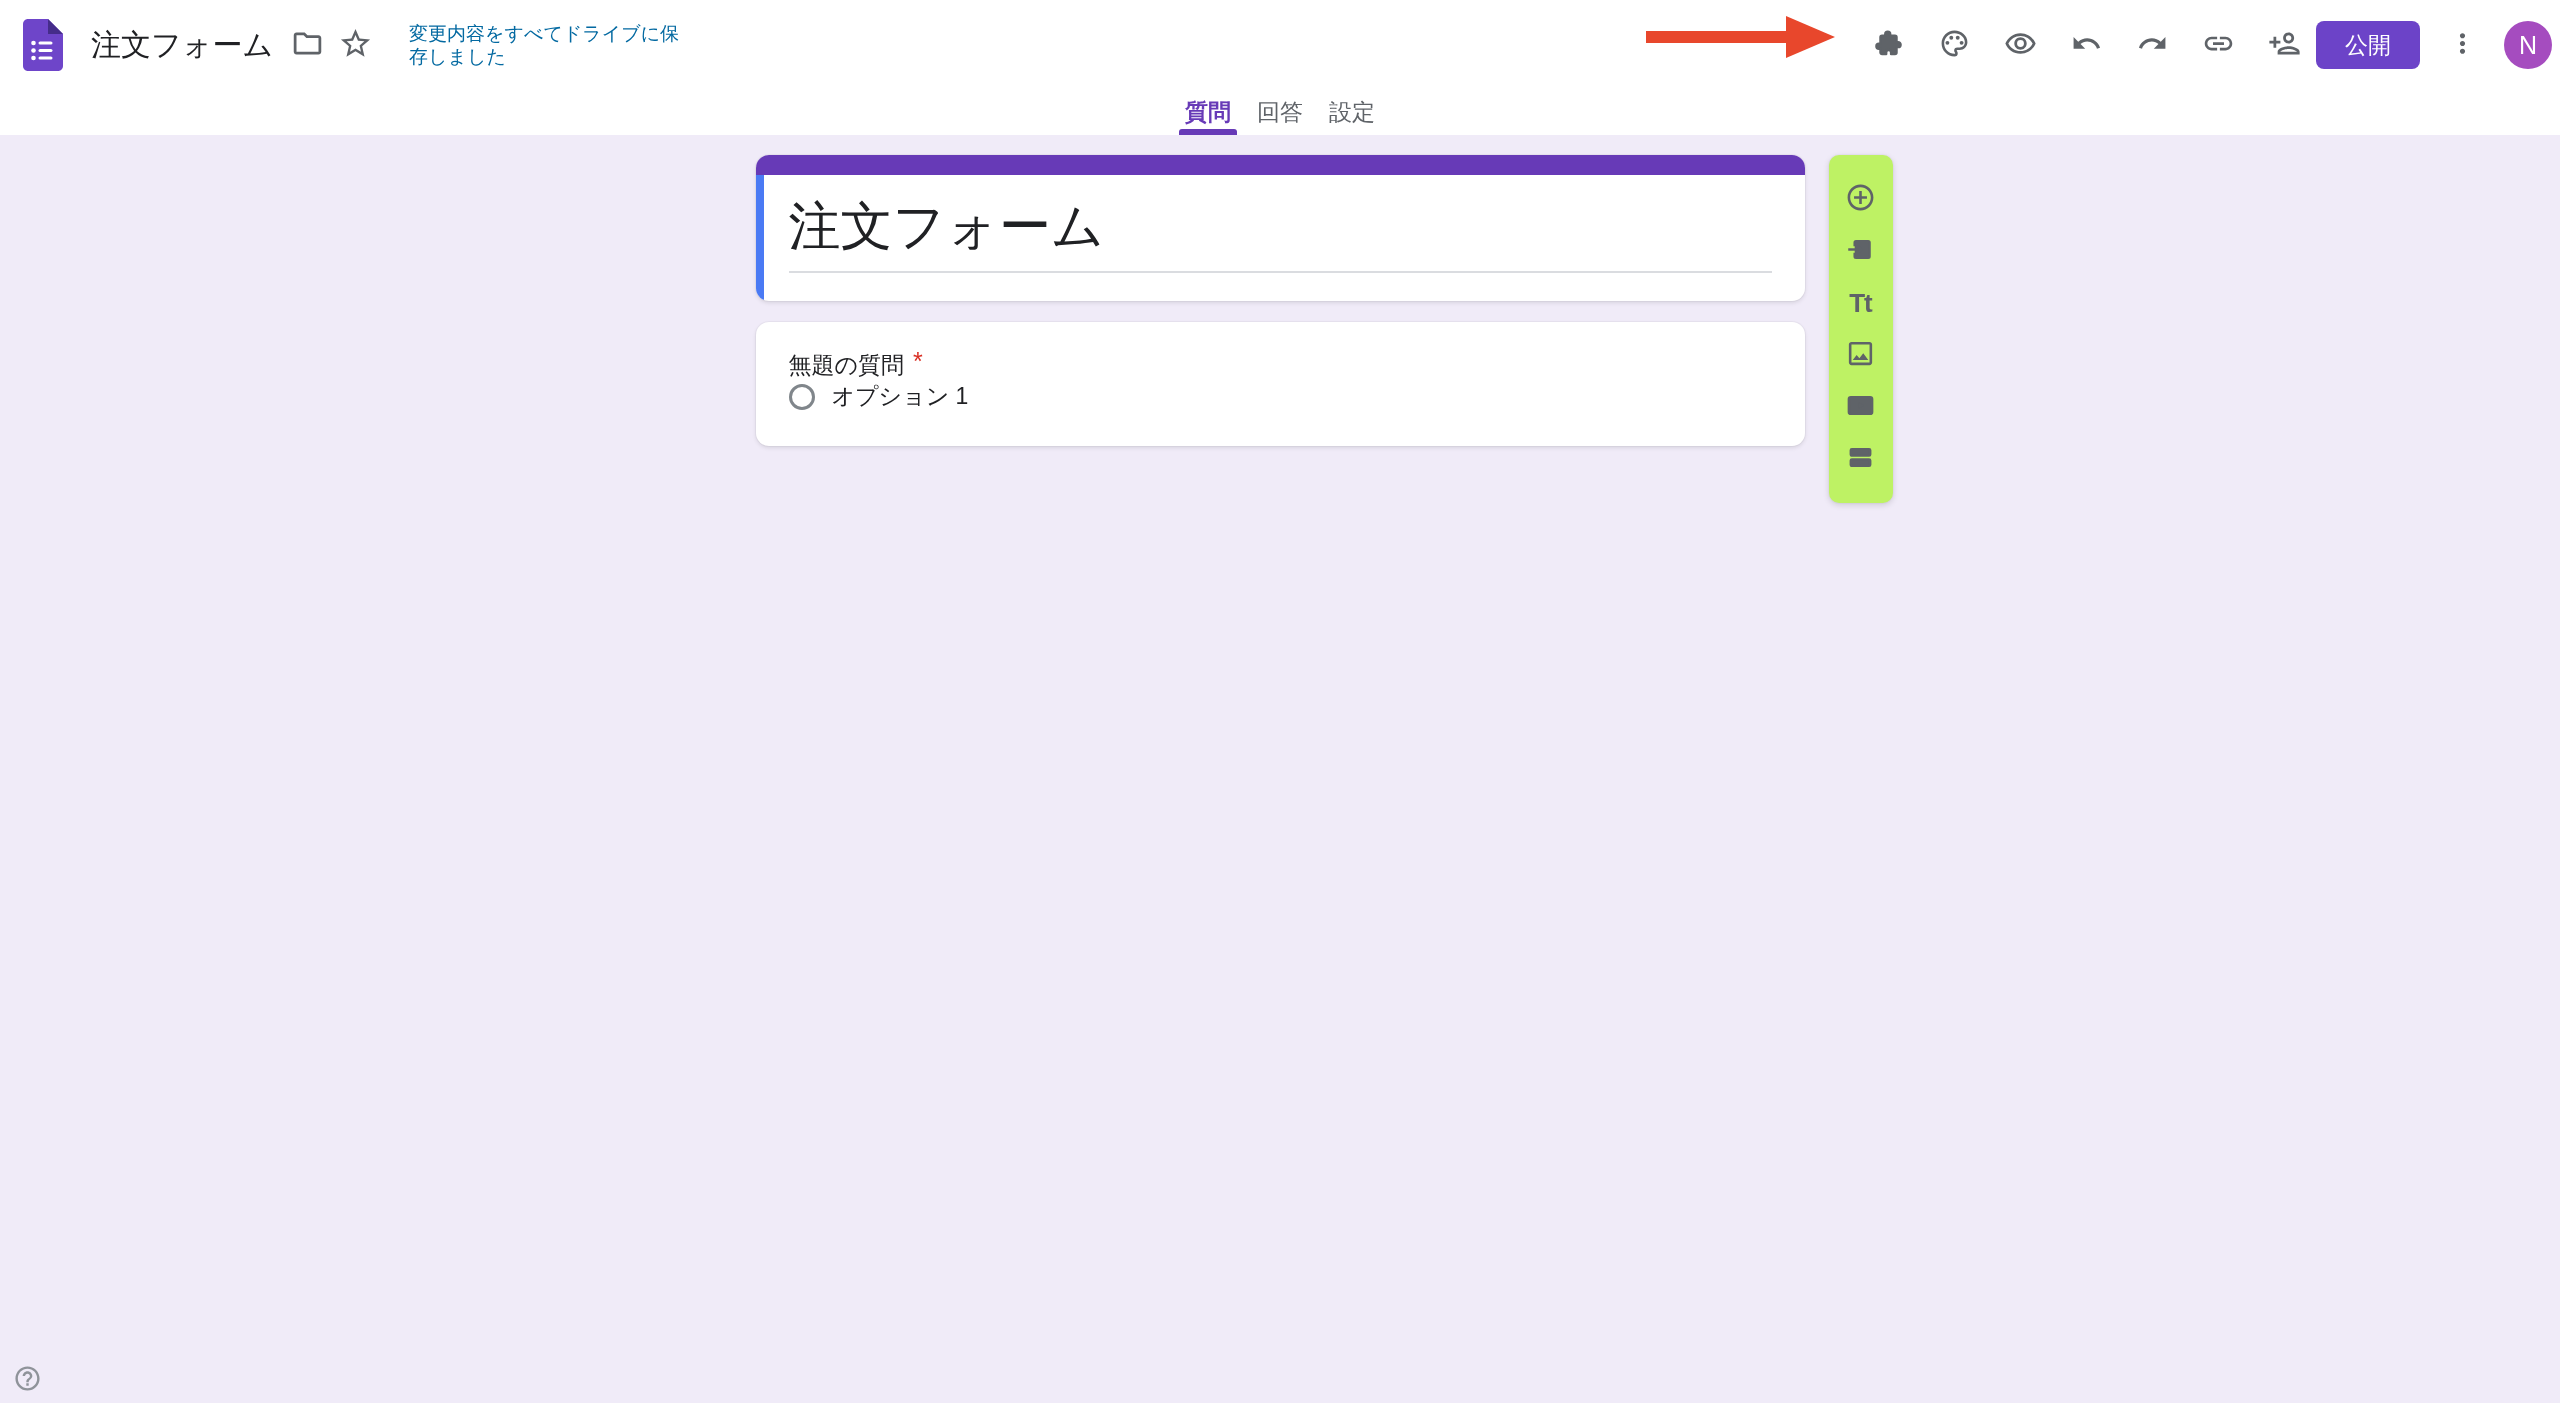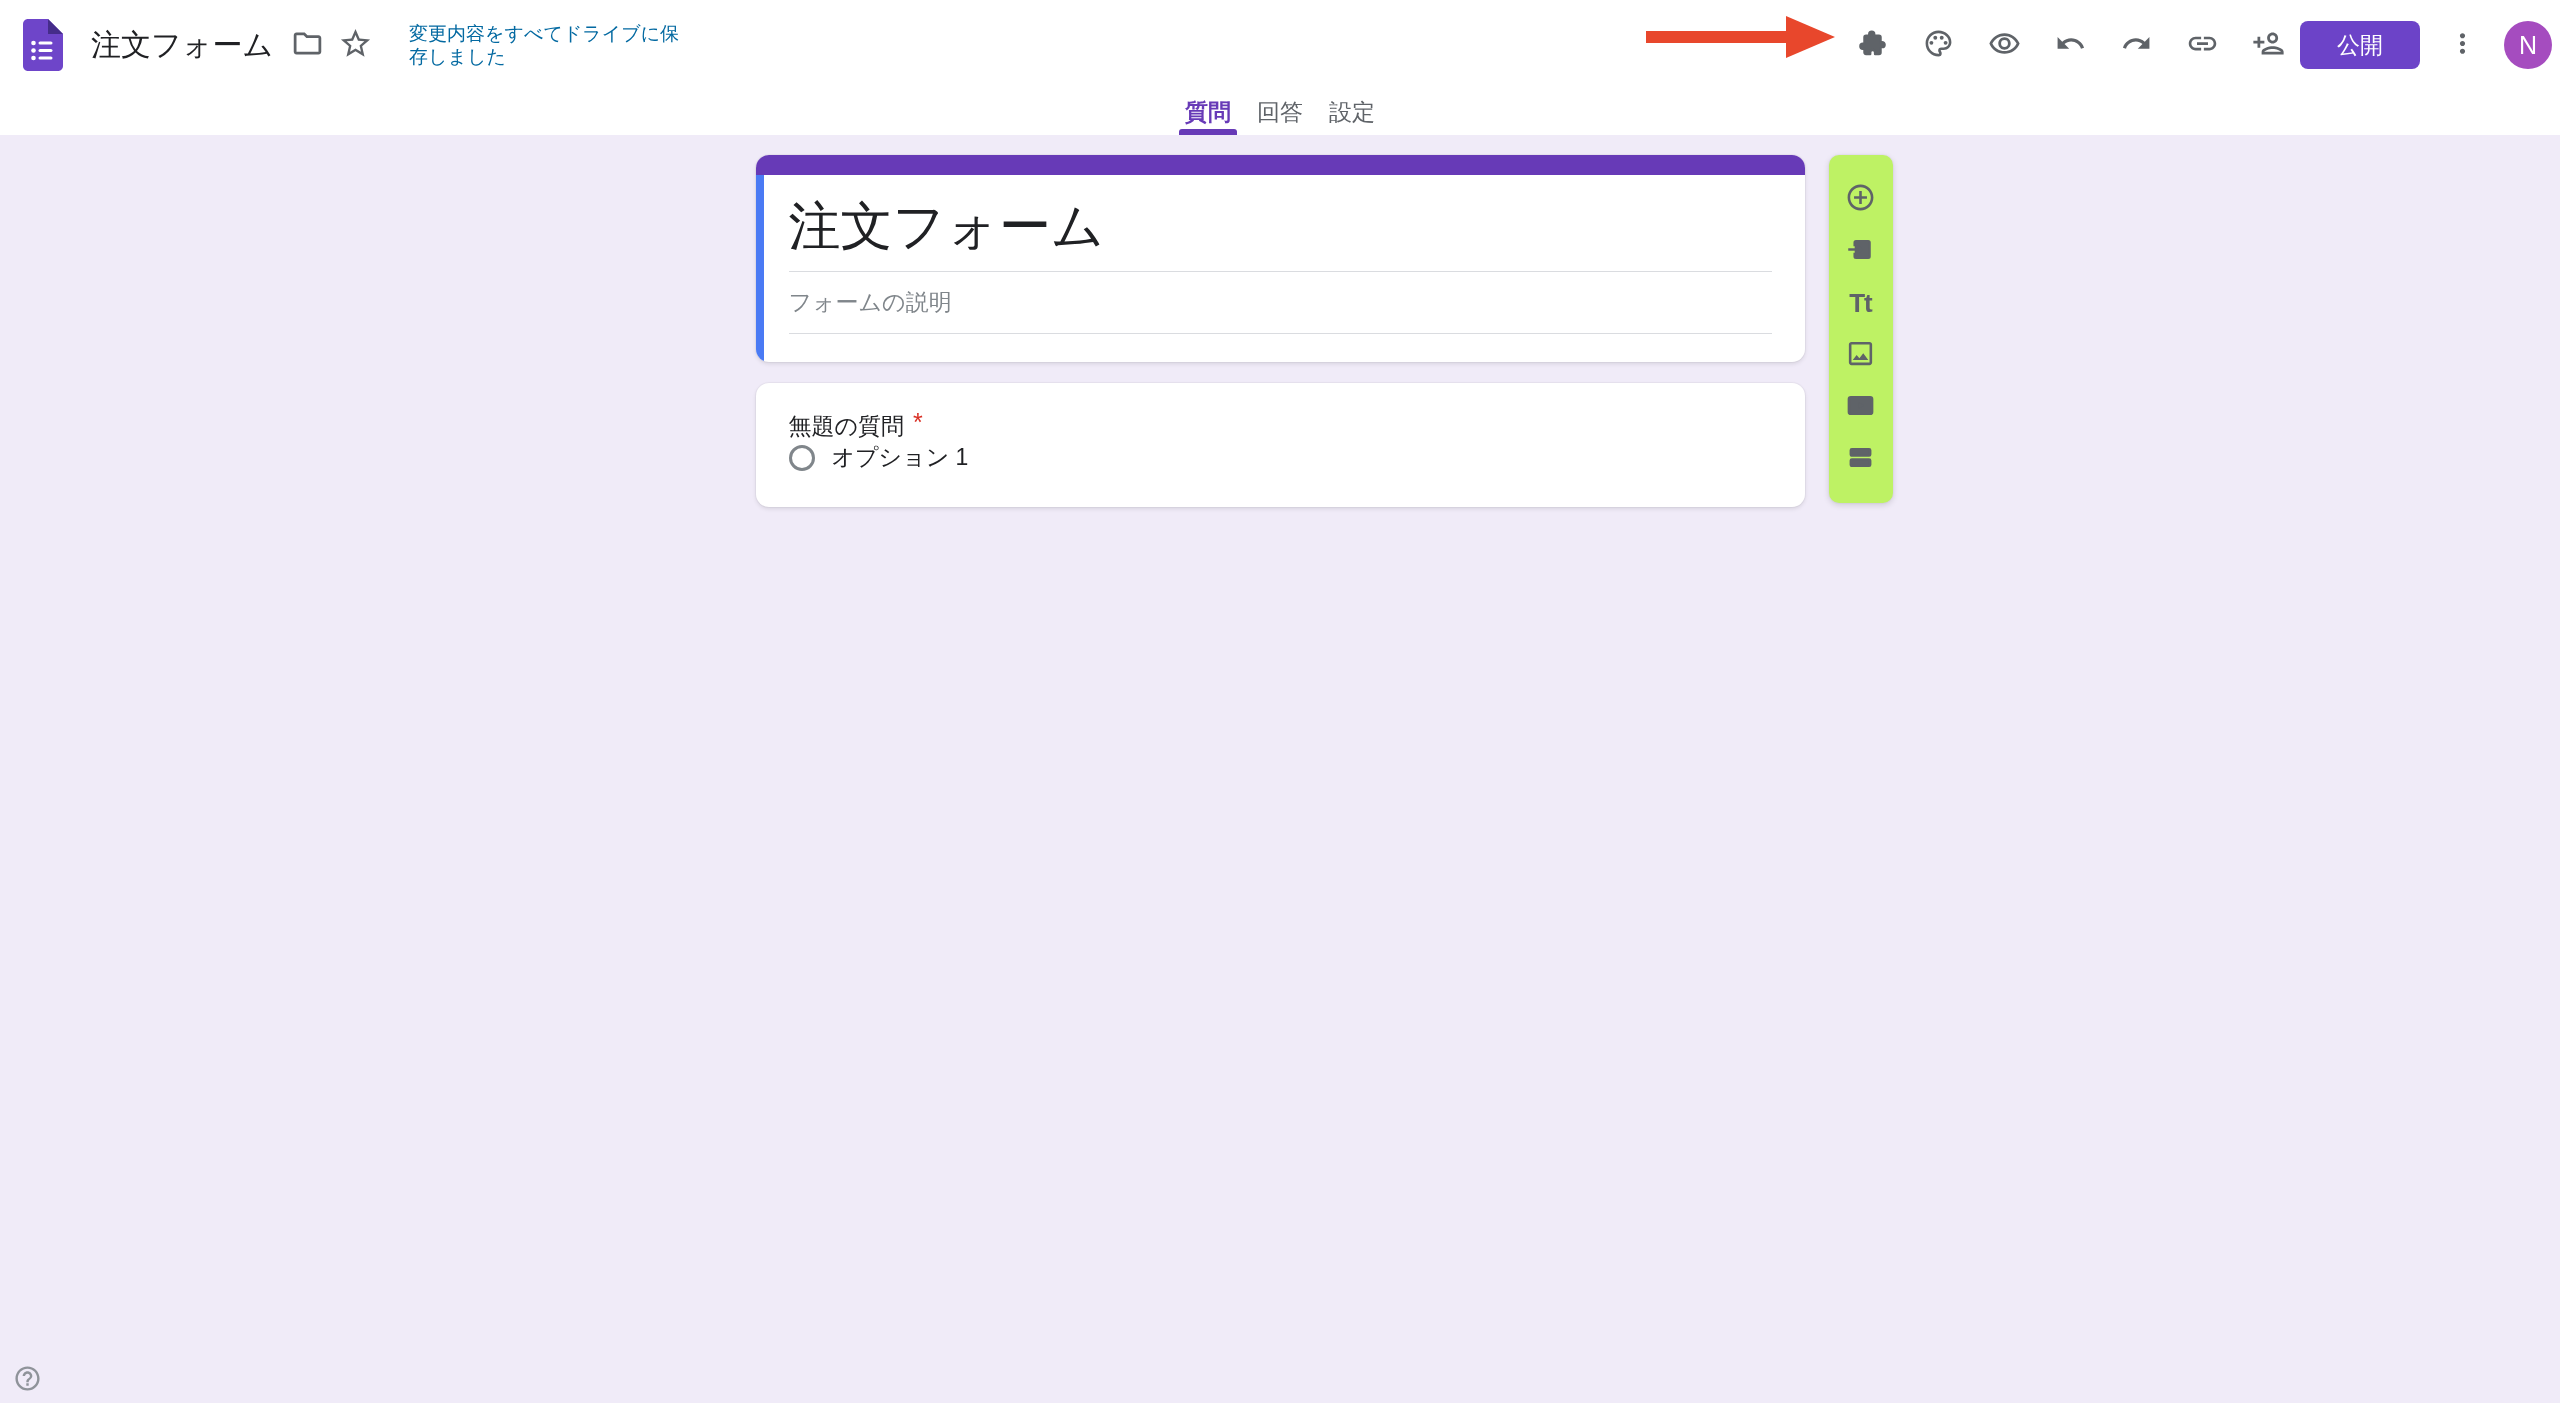--- a/index.html
+++ b/index.html
@@ -20,21 +20,21 @@
   .hdr-ico-btn { width:48px; height:48px; border:none; background:none; border-radius:50%;
                  display:flex; align-items:center; justify-content:center; cursor:pointer; }
   .hdr-ico-btn svg { fill:#5f6368; }
   .move-btn { margin-left:10px; }
   .save-status { margin-left:30px; width:272px; font-size:19px; line-height:23px; color:#0369a1; }
 
   .right-cluster { margin-left:auto; display:flex; align-items:center; padding-right:8px; }
   .right-cluster .hdr-ico-btn { margin-left:18px; }
   .right-cluster .hdr-ico-btn:first-child { margin-left:0; }
 
-  .publish-btn { margin-left:8px; width:120px; height:48px; border:none; border-radius:8px;
+  .publish-btn { margin-left:8px; width:104px; height:48px; border:none; border-radius:8px;
                  background:#6c43c8; color:#fff; font-size:23px; cursor:pointer;
                  font-family:inherit; display:flex; align-items:center; justify-content:center; }
   .kebab-btn { margin-left:26px; }
   .avatar { margin-left:18px; width:48px; height:48px; border-radius:50%; background:#a54cbf;
             color:#fff; font-size:25px; display:flex; align-items:center; justify-content:center;
             cursor:pointer; border:none; font-family:inherit; }
 
   .red-arrow { position:absolute; left:1638px; top:15px; z-index:6; }
 
   
@@ -211,21 +211,20 @@
   </span>
 </div>
 
 <div class="canvas">
 
   <div class="card title-card">
     <div class="color-bar"></div>
     <div class="title-card-body">
       <div class="form-title">注文フォーム</div>
       <div class="divider d1"></div>
-      <div class="form-desc">フォームの説明</div>
       <div class="divider"></div>
     </div>
   </div>
 
   <div class="card question-card">
     <div class="q-title-row">
       <span class="q-title">無題の質問</span>
       <span class="q-required">*</span>
     </div>
     <div class="option-row">

